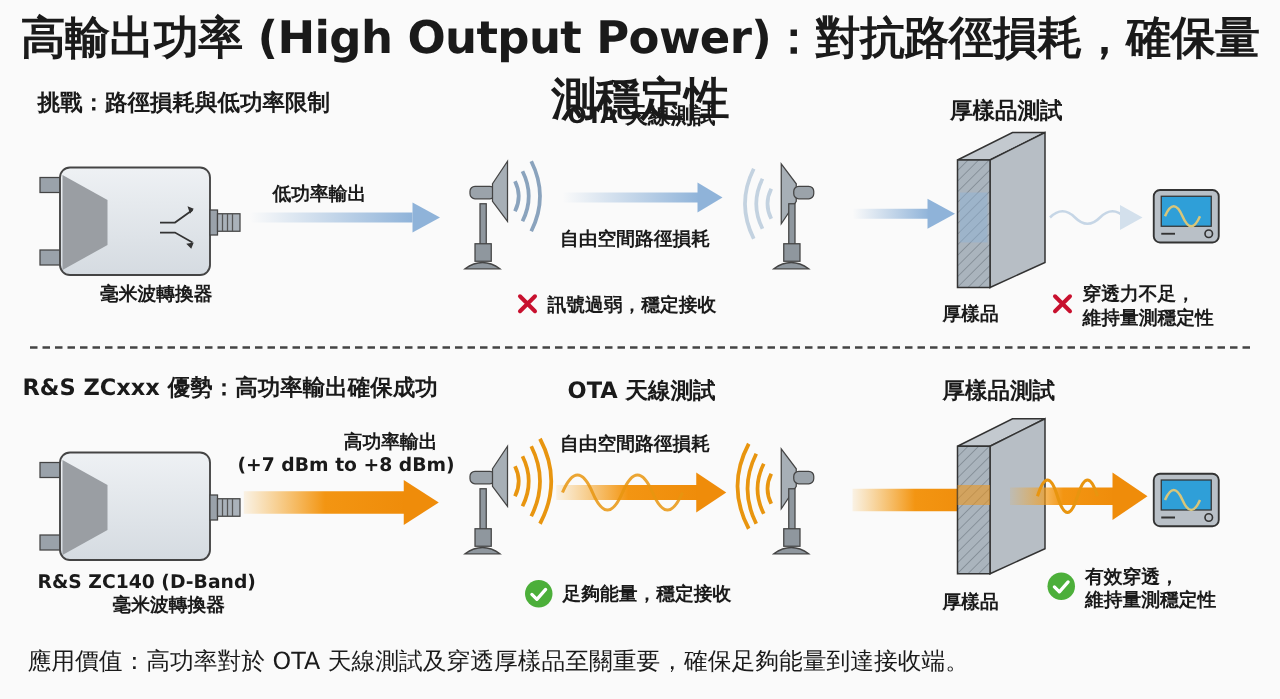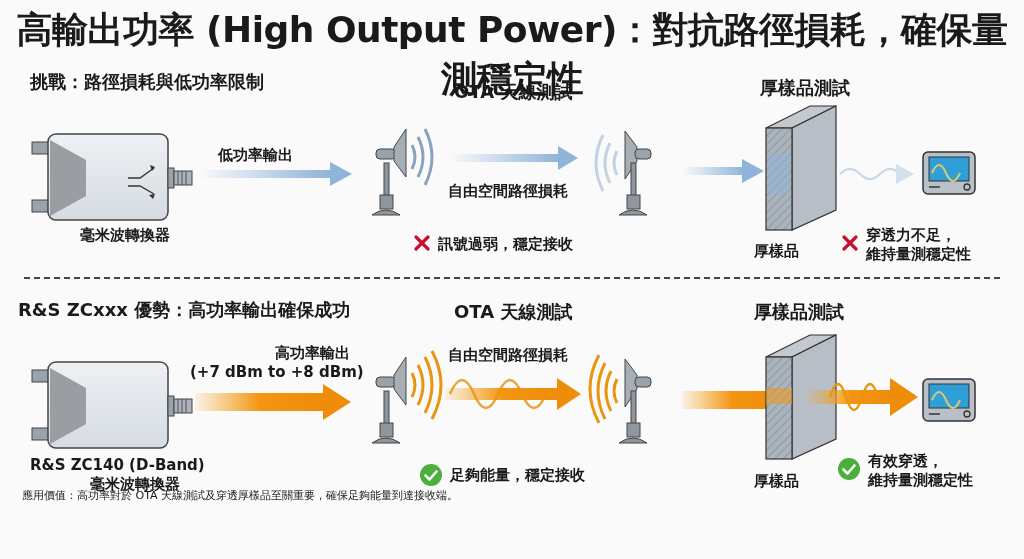--- a/index.html
+++ b/index.html
@@ -3,21 +3,21 @@
 <meta charset="utf-8">
 <style>
   html, body { margin:0; padding:0; }
   body { width:1024px; height:559px; background:#fafafa; font-family:"DejaVu Sans", sans-serif; color:#1a1a1a; position:relative; overflow:hidden; }
   .abs { position:absolute; }
   .title { left:0; top:6px; width:1024px; text-align:center; font-size:36px; font-weight:bold; letter-spacing:-0.5px; }
   .h2 { font-size:18px; font-weight:bold; white-space:nowrap; }
   .lbl { font-size:15px; white-space:nowrap;font-weight:bold; }
   .ctr { text-align:right; }
   .divider { left:24px; top:277px; width:976px; height:0; border-top:2px dashed #444; }
-  .footer { left:22px; top:488px; font-size:11px; white-space:nowrap; }
+  .footer { left:22px; top:516px; font-size:19px; white-space:nowrap; }
   svg { position:absolute; overflow:visible; }
 </style>
 </head>
 <body>
 
 <svg width="0" height="0" style="position:absolute">
   <defs>
     <linearGradient id="gBlue" x1="0" x2="1" y1="0" y2="0">
       <stop offset="0" stop-color="#8fb3d9" stop-opacity="0"></stop>
       <stop offset="1" stop-color="#8fb3d9" stop-opacity="1"></stop>

